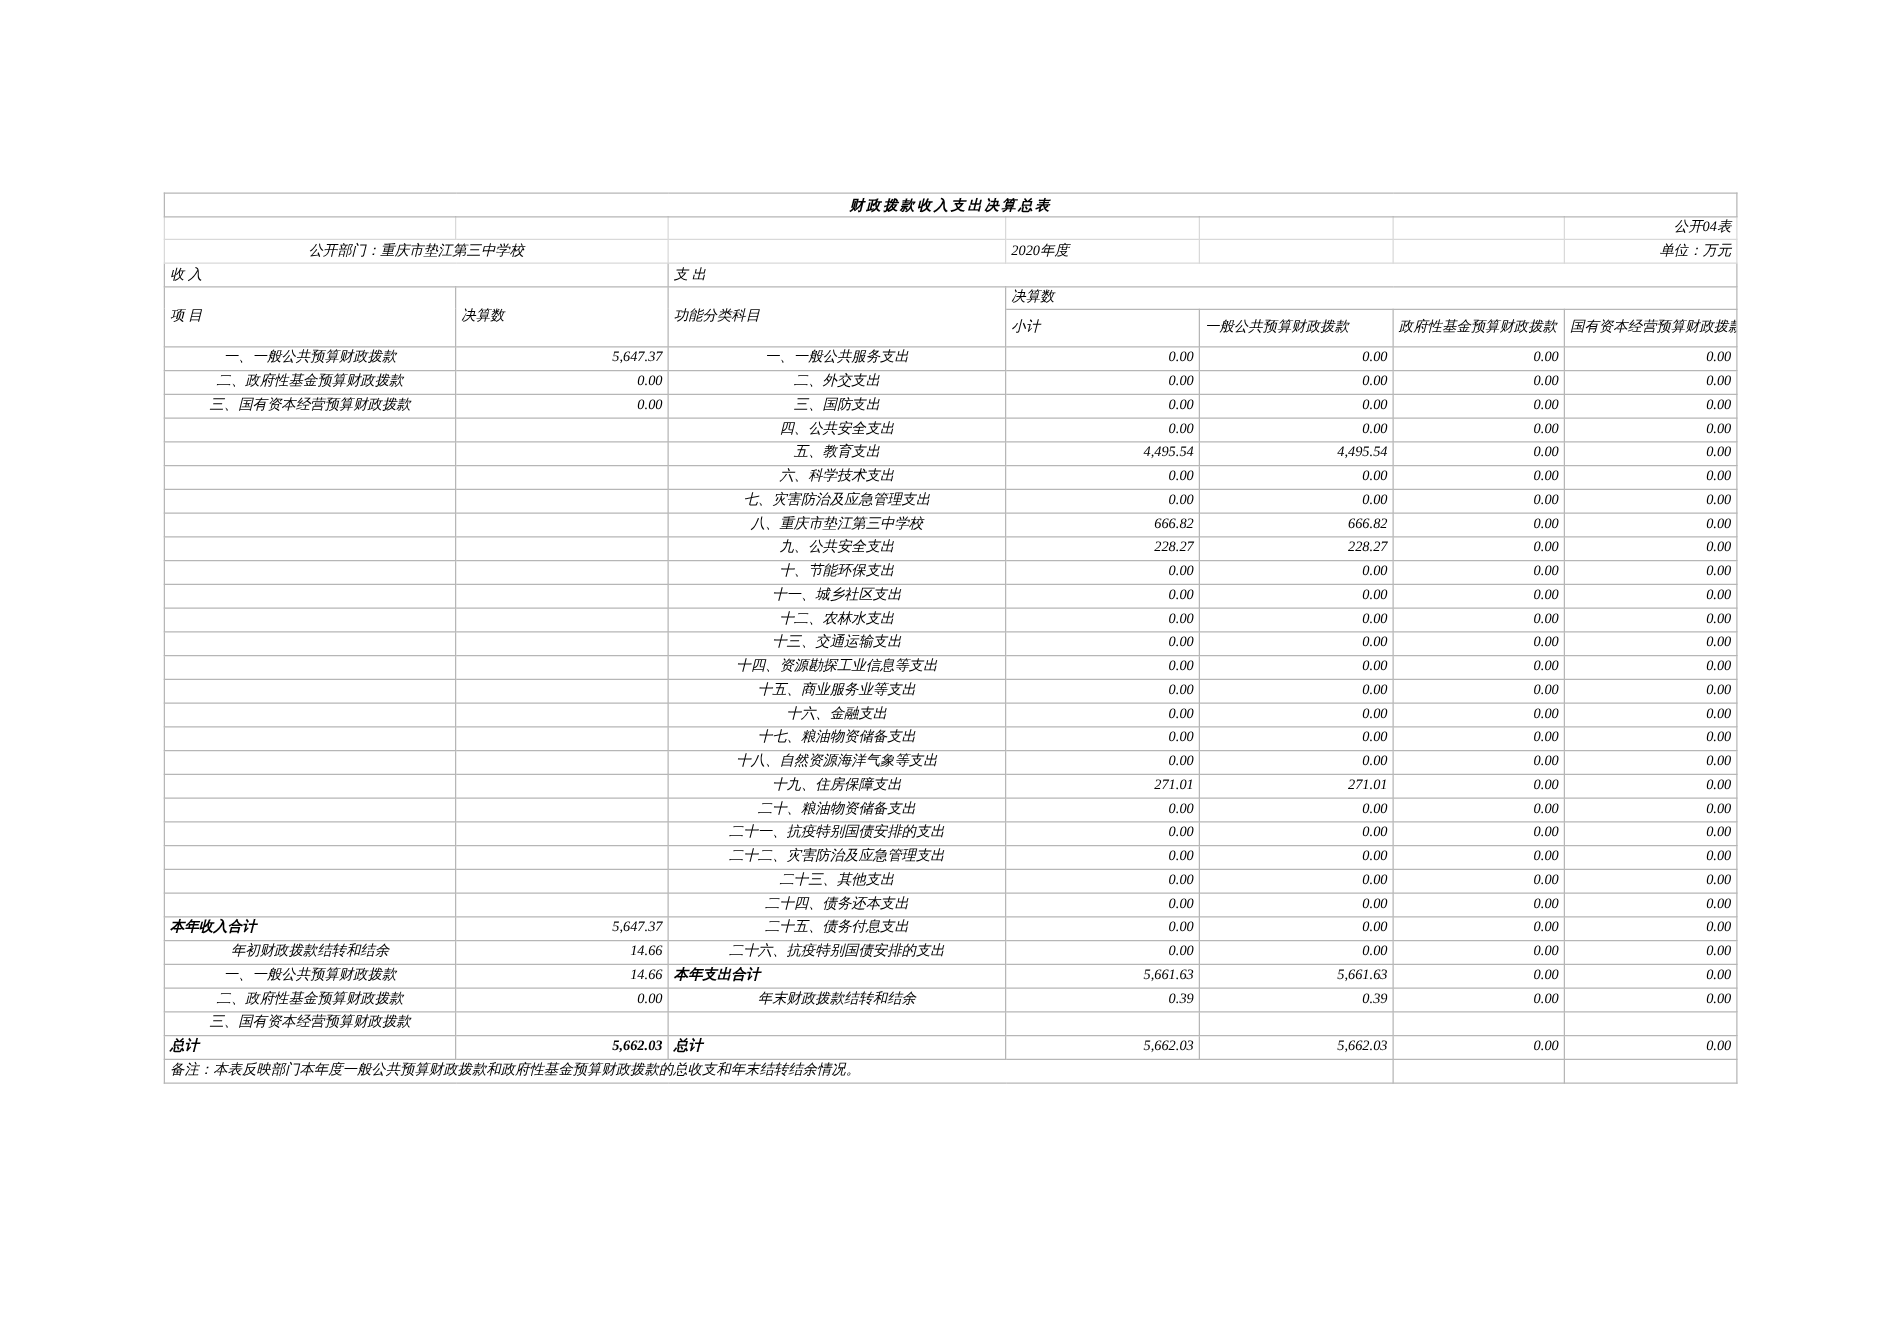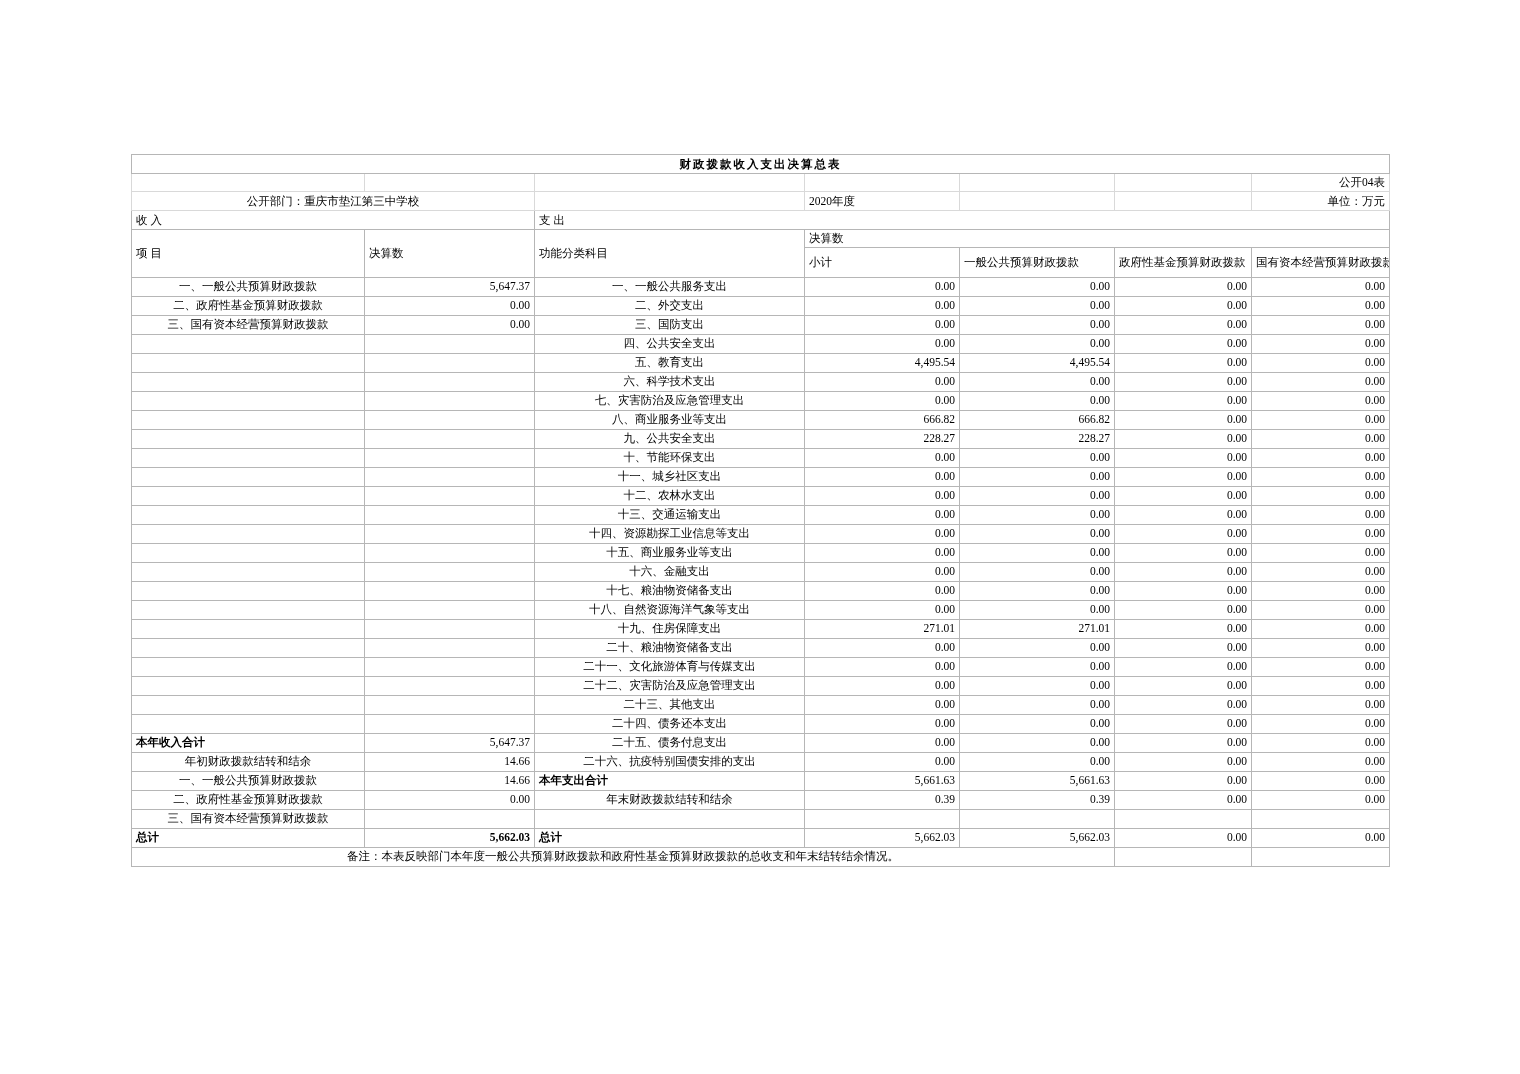--- a/index.html
+++ b/index.html
@@ -2,21 +2,21 @@
 <html><head>
 <meta charset="utf-8">
 <style>
   html,body{margin:0;padding:0;background:#ffffff;}
   body{
     width:1520px;height:1074px;
     font-family:"Liberation Serif", serif;
     color:#000;
     -webkit-font-smoothing:none;
   }
-  .page{position:relative;width:1520px;height:1074px;}
+  .page{position:relative;width:1520px;height:1074px;font-style:italic;}
   .sheet{
     position:absolute;
     left:131px;top:154px;
     width:1258px;
     border-collapse:collapse;
     table-layout:fixed;
   }
   .sheet td{
     border:1px solid #b6b6b6;
     font-size:11.5px;
@@ -38,21 +38,21 @@
     height:38px;
     border:1px solid #b6b6b6;
   }
   .blankrow td{height:18px;border:1px solid #d9d9d9;margin-top:18px;}
   .right{text-align:right;}
   .center{}
   .left{text-align:center;}
   .bold{font-weight:bold;}
   .wrap{white-space:normal;line-height:1.15;}
   .num{font-family:"Liberation Serif", serif;font-size:11.5px;}
-  .note{font-size:11.5px;text-align:center;margin-left:40px;}
+  .note{font-size:11.5px;text-align:left;margin-left:40px;}
   .topinfo{font-size:12px;}
   .sectionhead{height:22px;}
   .smallpad{padding-left:6px;}
 </style>
 </head>
 <body>
 
 <div class="page">
   <table class="sheet">
     <colgroup>
@@ -166,21 +166,21 @@
         <td class="right num"></td>
         <td class="left smallpad">七、灾害防治及应急管理支出</td>
         <td class="right num">0.00</td>
         <td class="right num">0.00</td>
         <td class="right num">0.00</td>
         <td class="right num">0.00</td>
       </tr>
       <tr>
         <td class="left smallpad"></td>
         <td class="right num"></td>
-        <td class="left smallpad">八、商业服务业等支出</td>
+        <td class="left smallpad">八、重庆市垫江第三中学校</td>
         <td class="right num">666.82</td>
         <td class="right num">666.82</td>
         <td class="right num">0.00</td>
         <td class="right num">0.00</td>
       </tr>
       <tr>
         <td class="left smallpad"></td>
         <td class="right num"></td>
         <td class="left smallpad">九、公共安全支出</td>
         <td class="right num">228.27</td>
@@ -283,21 +283,21 @@
         <td class="right num"></td>
         <td class="left smallpad">二十、粮油物资储备支出</td>
         <td class="right num">0.00</td>
         <td class="right num">0.00</td>
         <td class="right num">0.00</td>
         <td class="right num">0.00</td>
       </tr>
       <tr>
         <td class="left smallpad"></td>
         <td class="right num"></td>
-        <td class="left smallpad">二十一、文化旅游体育与传媒支出</td>
+        <td class="left smallpad">二十一、抗疫特别国债安排的支出</td>
         <td class="right num">0.00</td>
         <td class="right num">0.00</td>
         <td class="right num">0.00</td>
         <td class="right num">0.00</td>
       </tr>
       <tr>
         <td class="left smallpad"></td>
         <td class="right num"></td>
         <td class="left smallpad">二十二、灾害防治及应急管理支出</td>
         <td class="right num">0.00</td>

